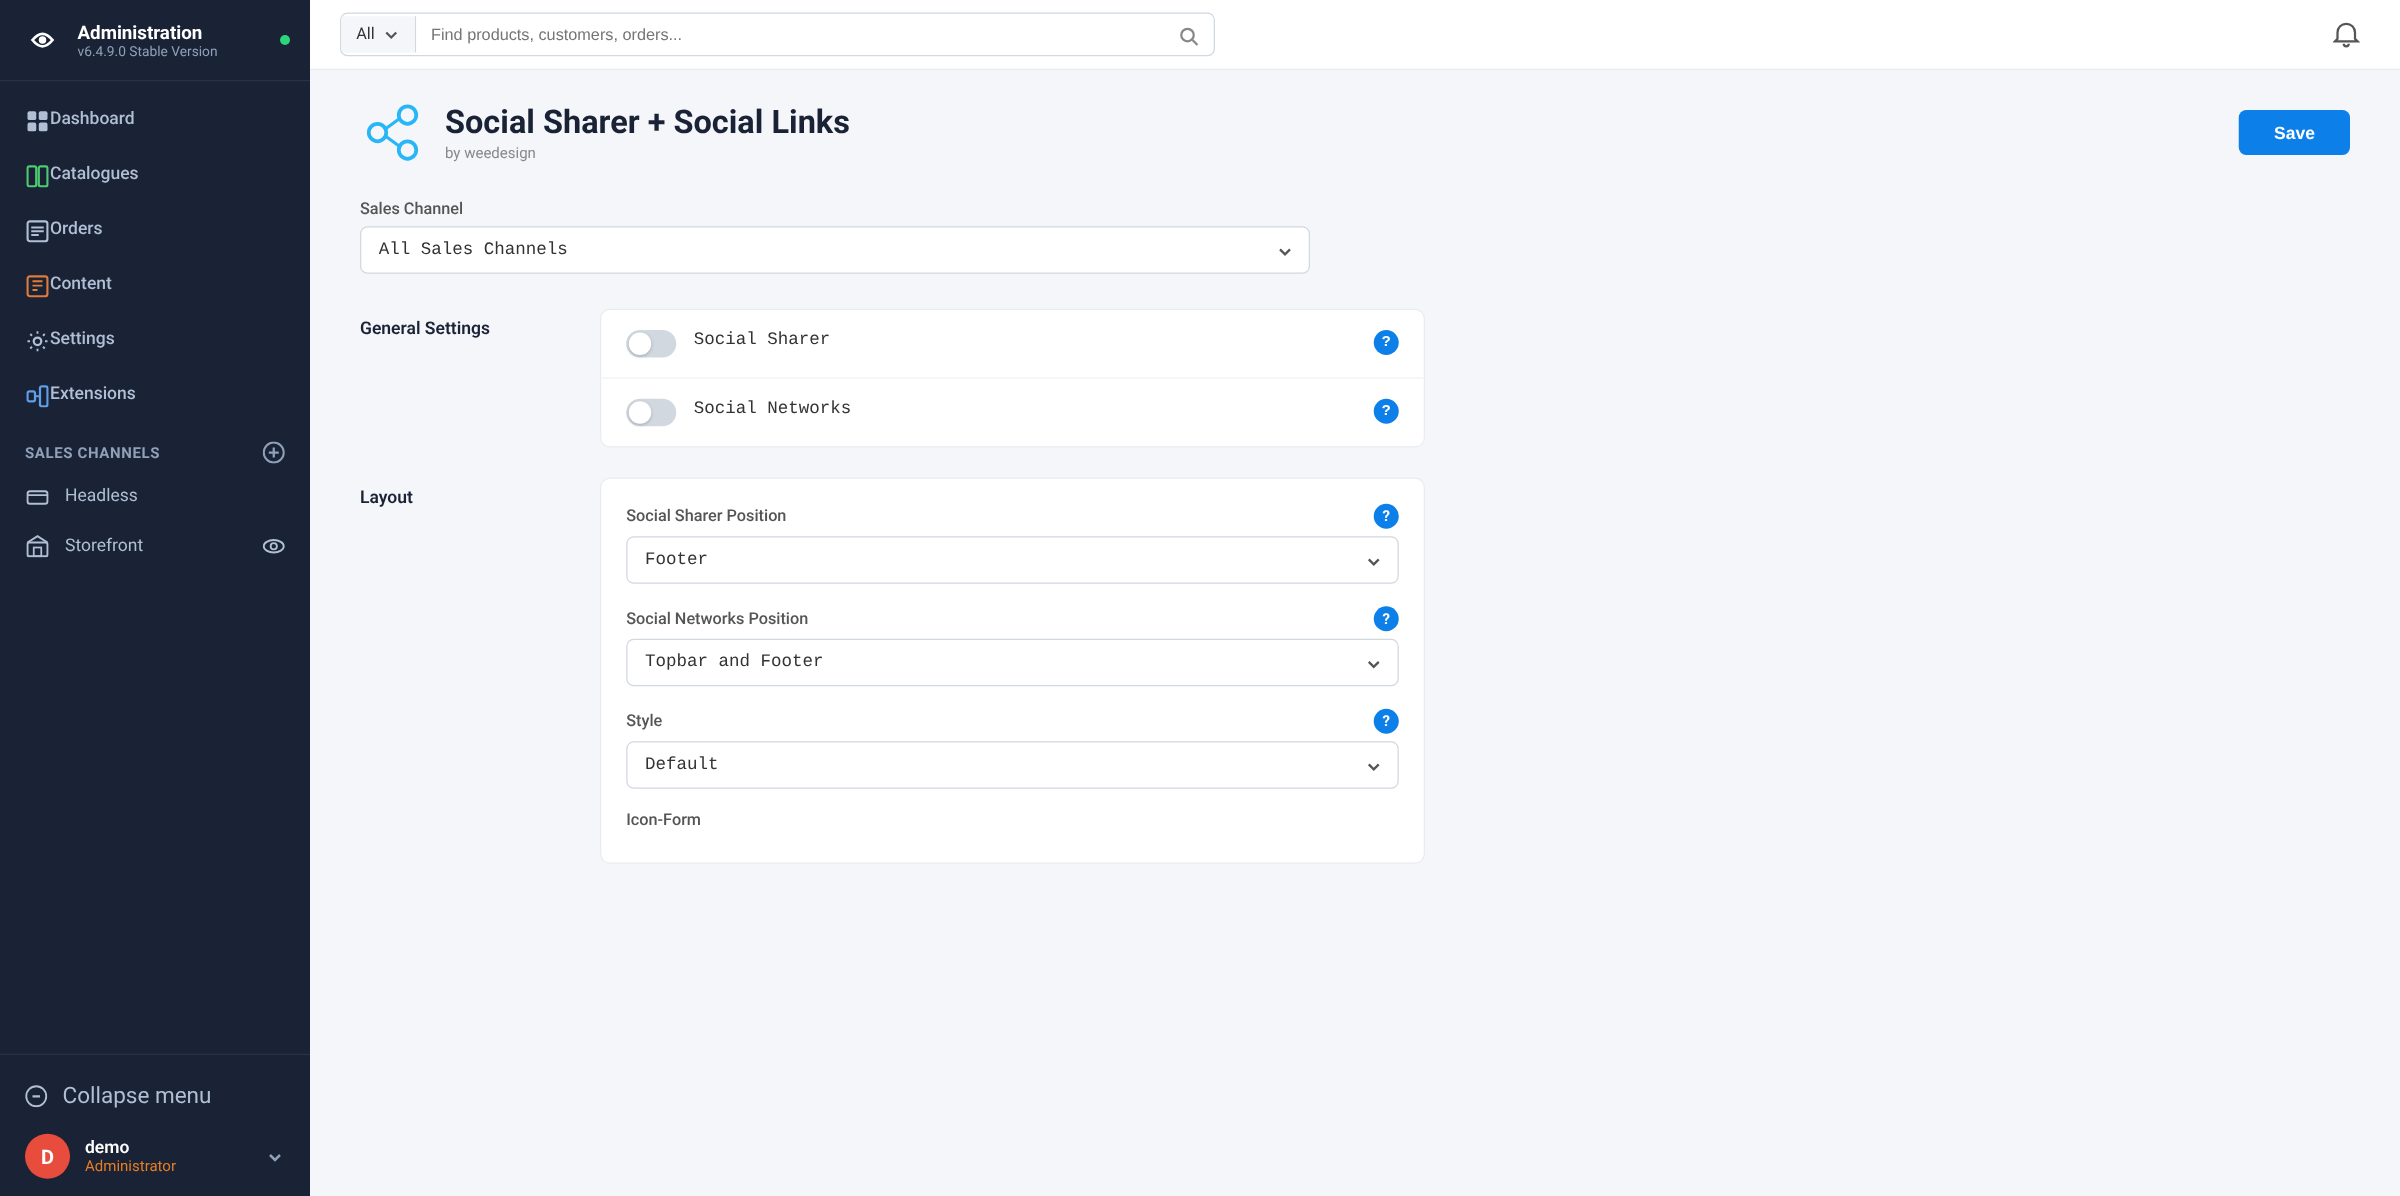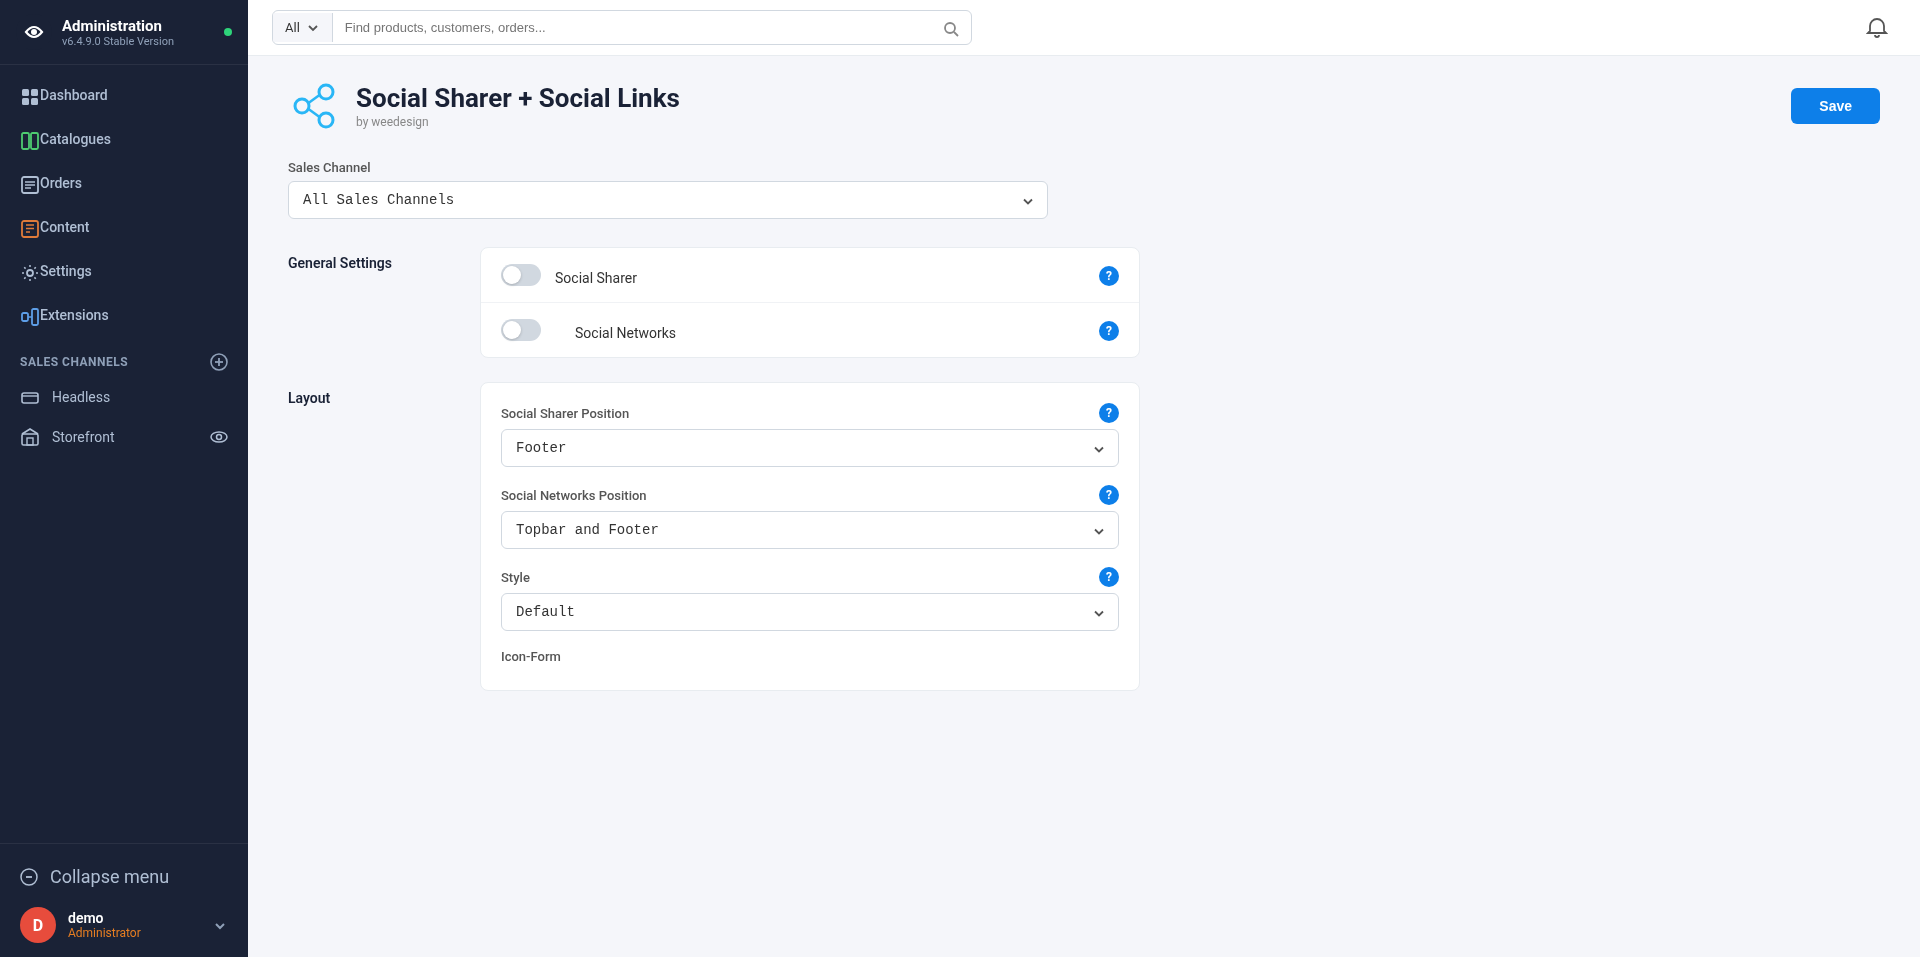--- a/index.html
+++ b/index.html
@@ -219,25 +219,26 @@
 
     .card {
       background: #fff;
       border: 1px solid #e8ecf0;
       border-radius: 8px;
       padding: 0;
       overflow: hidden;
     }
 
     .toggle-row {
-      display: flex; align-items: flex-end;
+      display: flex; align-items: flex-start;
       padding: 16px 20px;
       border-bottom: 1px solid #f0f2f5;
-    }
-    .toggle-row:last-child { border-bottom: none; gap: 20px; }
+      font-family: Liberation Mono, monospace;
+    }
+    .toggle-row:last-child { border-bottom: none; }
 
     .toggle-switch {
       width: 40px; height: 22px;
       background: #d1d8e0;
       border-radius: 11px;
       position: relative;
       cursor: pointer;
       margin-right: 14px;
       flex-shrink: 0;
     }

